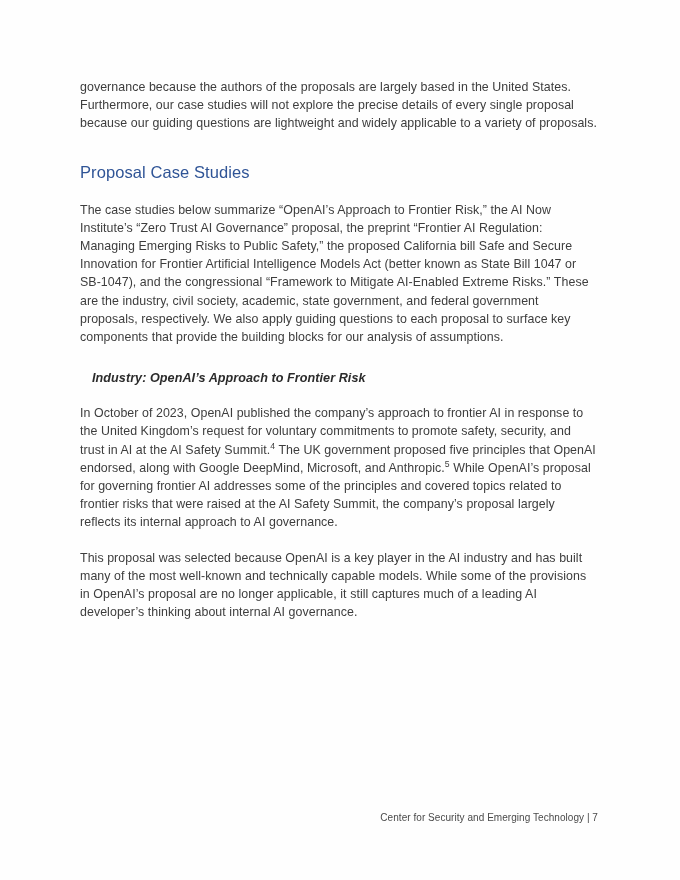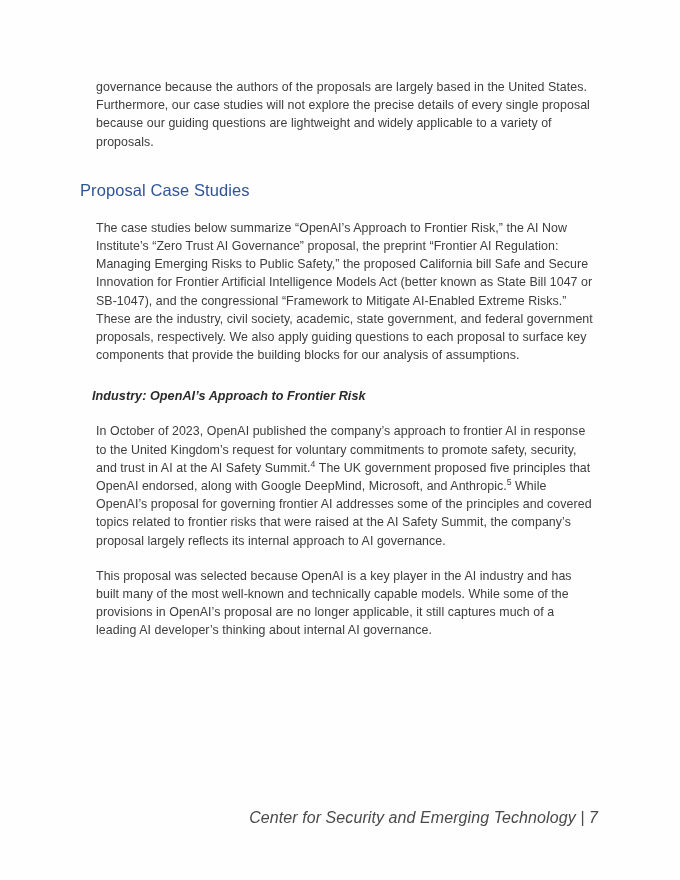--- a/index.html
+++ b/index.html
@@ -20,21 +20,21 @@
     inset: 0;
     background: #fefefe;
   }
   .content {
     position: absolute;
     left: 80px;
     top: 78px;
     width: 518px;
   }
   p.body-text {
-    margin: 0 0 17px 16px;
+    margin: 0 0 17px 0;
     font-size: 12.4px;
     line-height: 18.2px;
     color: #3d3d3d;
     letter-spacing: 0.005em;
     text-align: left;
   }
   h2.section-heading {
     margin: 28px 0 18px 0;
     font-size: 16.5px;
     line-height: 22px;
@@ -55,25 +55,24 @@
     font-size: 0.7em;
     vertical-align: super;
     line-height: 0;
   }
   .footer {
     position: absolute;
     left: 80px;
     top: 809px;
     width: 518px;
     text-align: right;
-    font-size: 16px;
+    font-size: 10px;
     line-height: 18px;
     color: #4a4a4a;
     letter-spacing: 0.005em;
-    font-style: italic;
   }
 </style>
 </head>
 <body>
 
 <div class="page">
 
   <div class="content">
 
     <p class="body-text">governance because the authors of the proposals are largely based in the United States. Furthermore, our case studies will not explore the precise details of every single proposal because our guiding questions are lightweight and widely applicable to a variety of proposals.</p>

